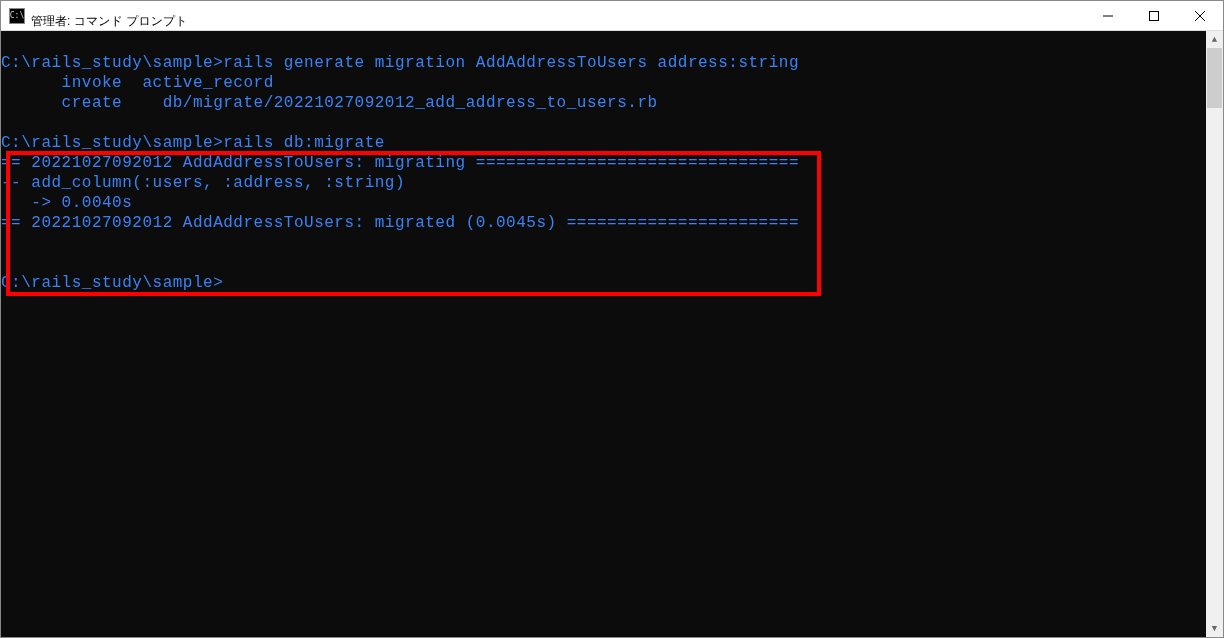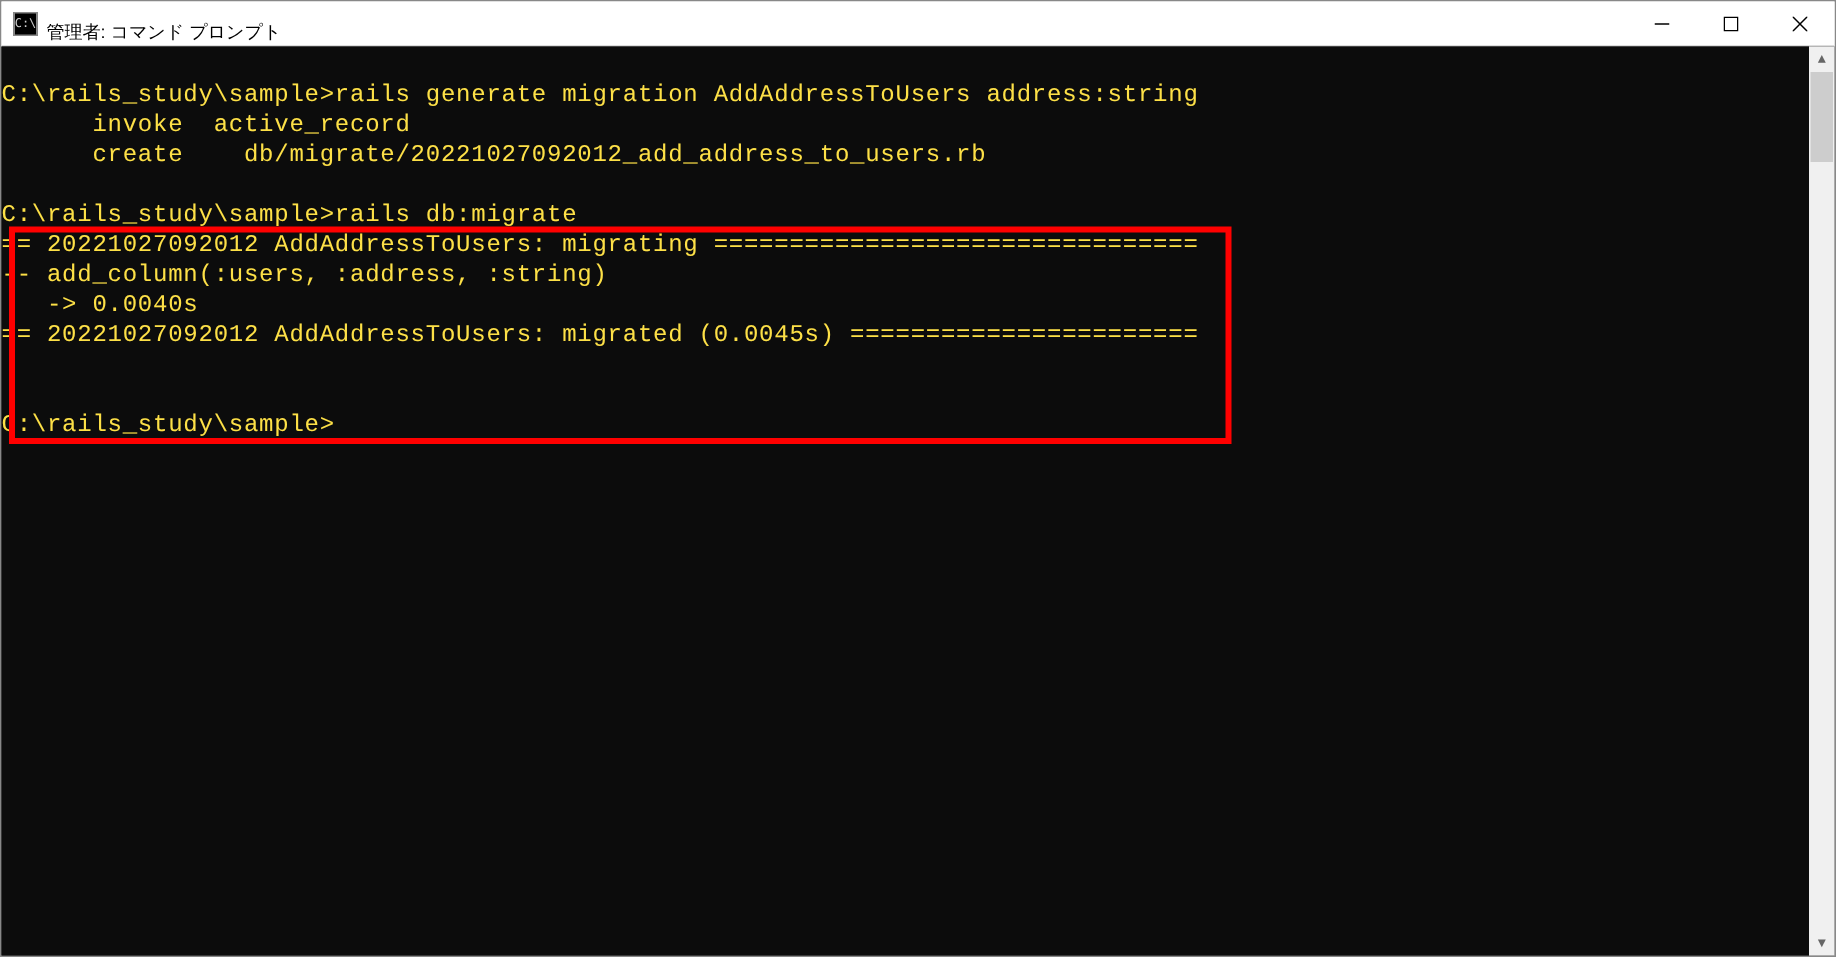--- a/index.html
+++ b/index.html
@@ -65,21 +65,21 @@
     .win-btn svg { width: 10px; height: 10px; }
     .terminal-wrap {
       flex: 1;
       display: flex;
       background: #0c0c0c;
       position: relative;
     }
     .terminal {
       flex: 1;
       background: #0c0c0c;
-      color: #fde047;
+      color: #3b82f6;
       font-family: 'MS Gothic', 'Courier New', monospace;
       font-size: 16px;
       line-height: 20px;
       padding: 2px 0 0 0;
       white-space: pre;
       position: relative;
       overflow: hidden;
       letter-spacing: 0.5px;
     }
     .terminal-line { min-height: 20px; }

